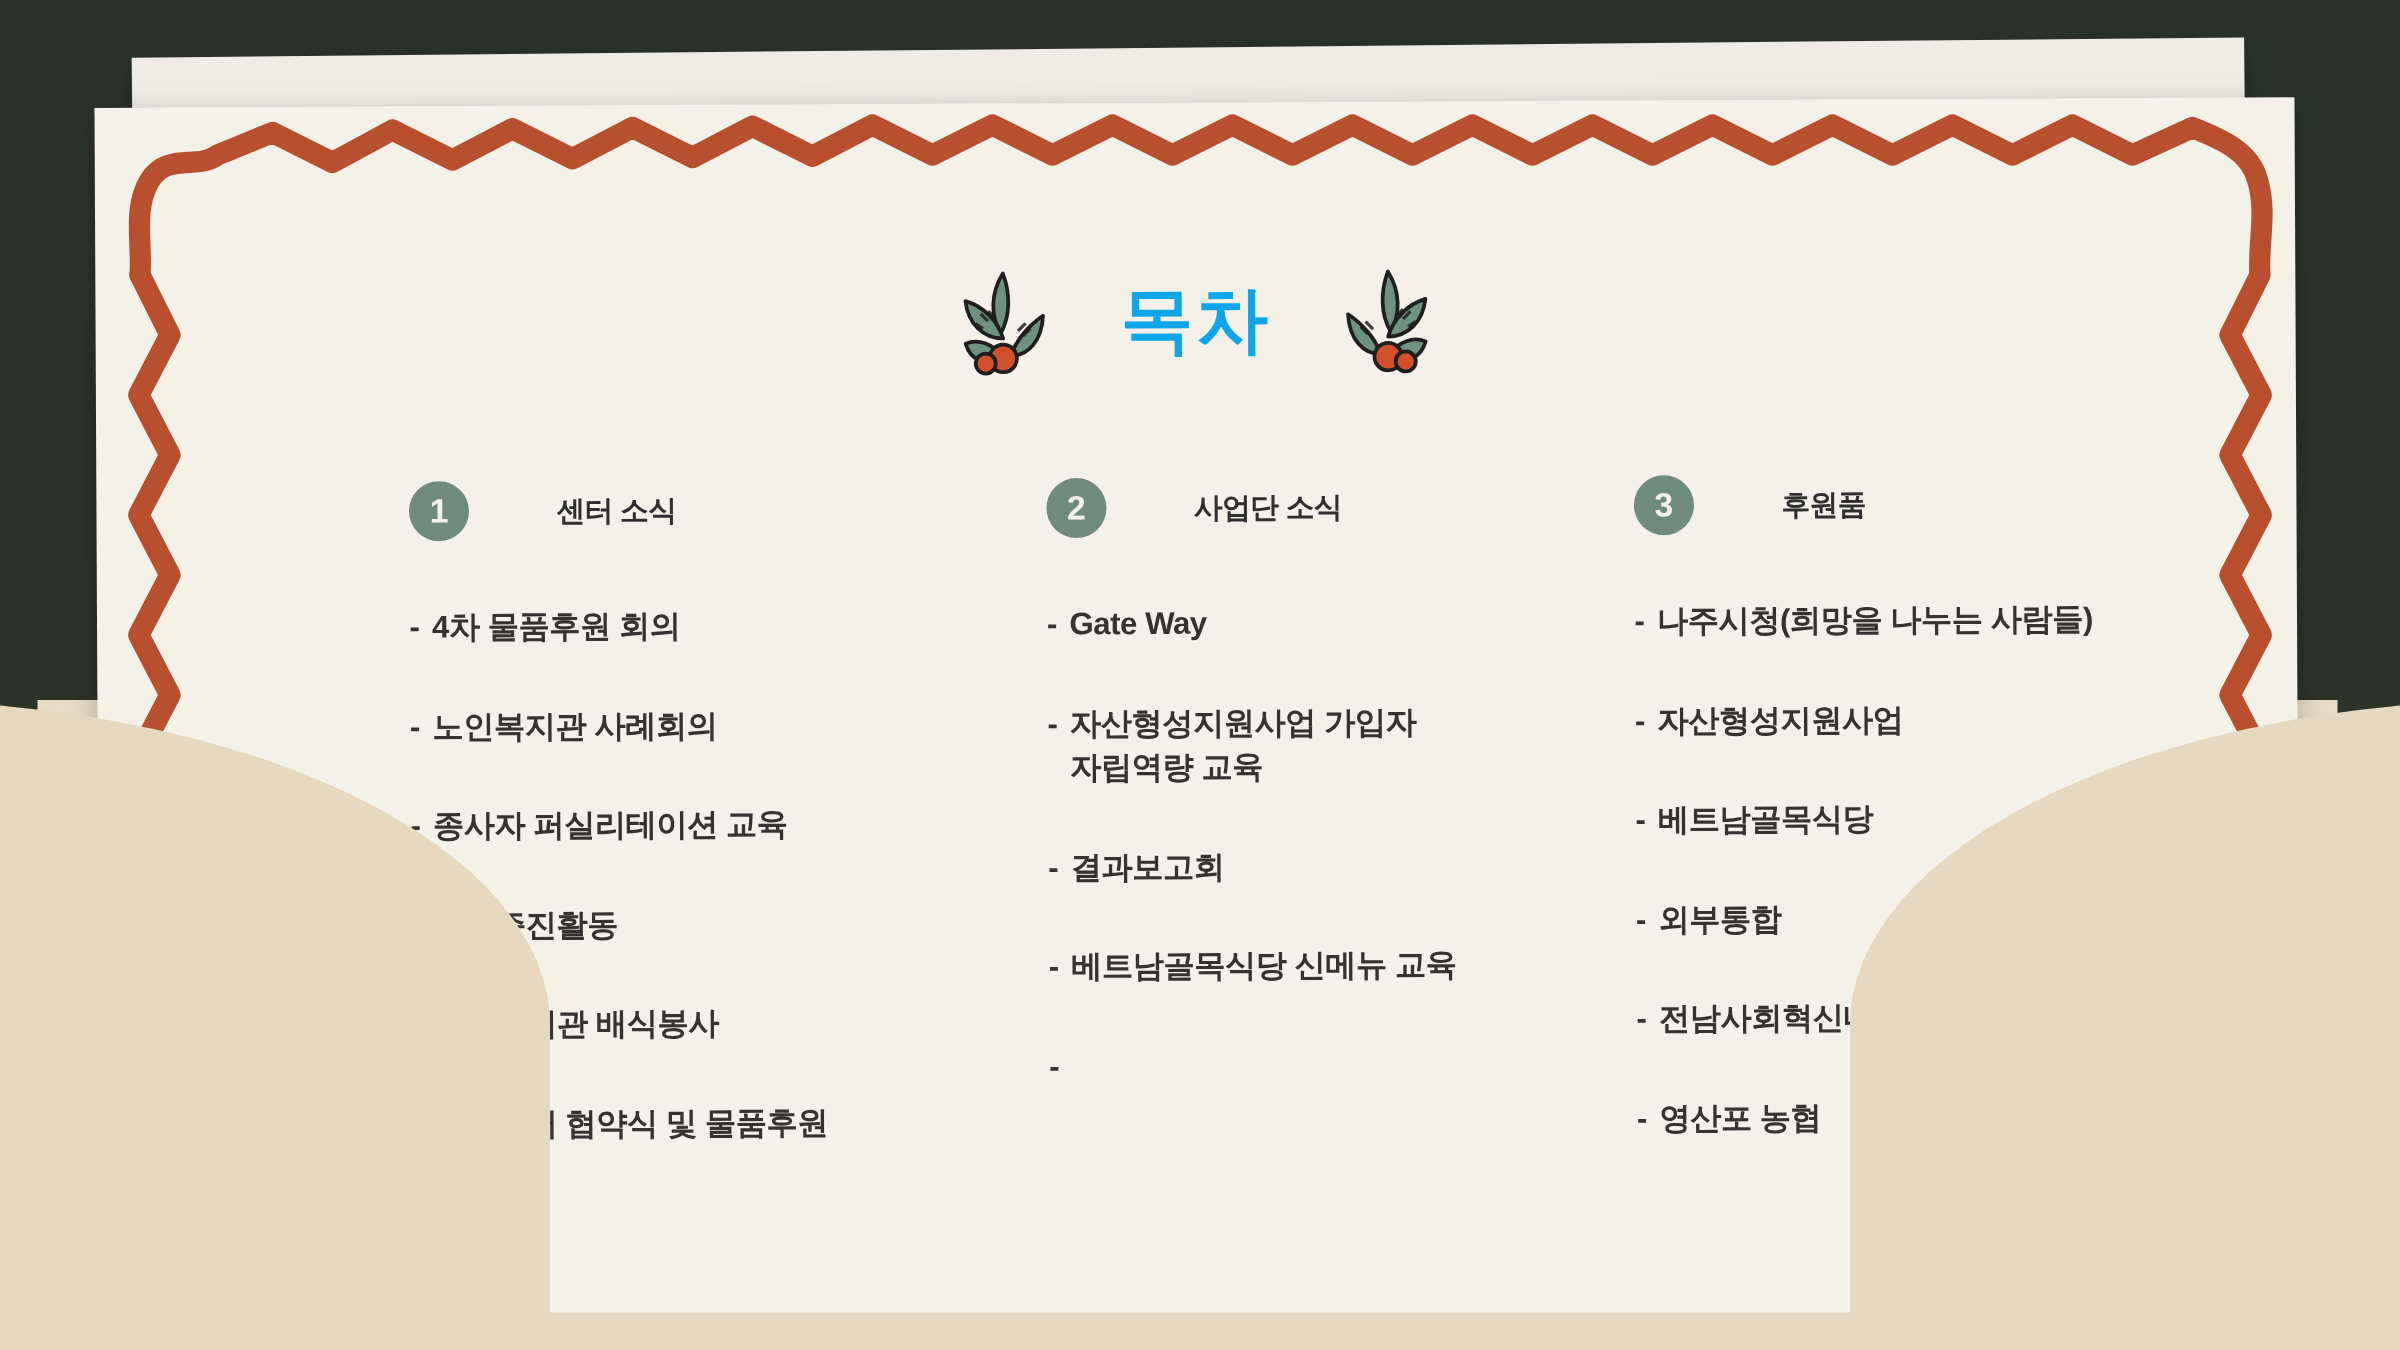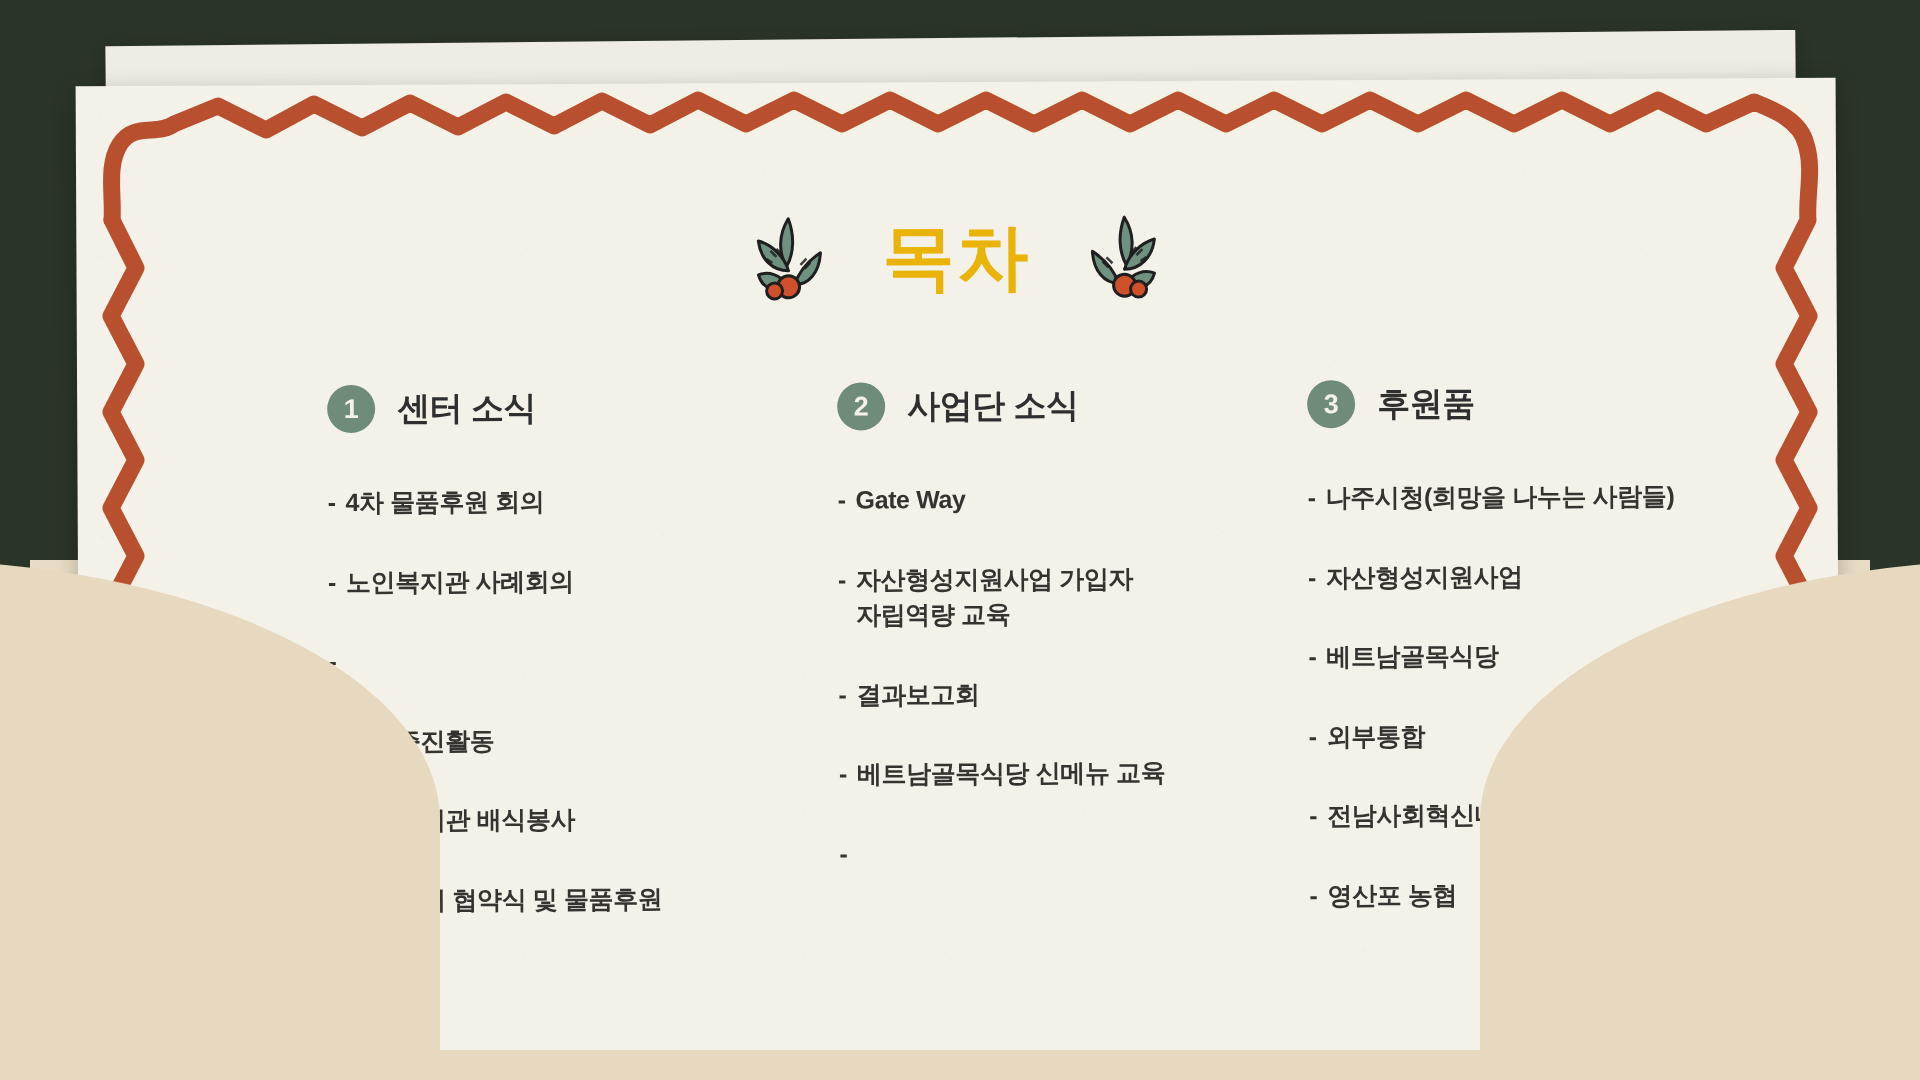--- a/index.html
+++ b/index.html
@@ -85,23 +85,23 @@
   }
 
   
   .title-row {
     position:absolute;
     left:0; top:130px; width:100%;
     display:flex; align-items:center; justify-content:center;
     gap:56px;
   }
   .title-text {
-    font-size:72px;
+    font-size:58px;
     font-weight:700;
-    color:#eab308;
+    color:#0ea5e9;
     letter-spacing:2px;
     line-height:1;
     font-family:"Liberation Sans", sans-serif;
   }
   .sprig { width:84px; height:90px; display:block; }
   .sprig.flip { transform:scaleX(-1); }
 
   
   .columns {
     position:absolute;
@@ -121,22 +121,23 @@
   .badge {
     width:48px; height:48px; border-radius:50%;
     background:#6f8b79;
     color:#f4f1e8;
     font-size:27px; font-weight:700;
     display:flex; align-items:center; justify-content:center;
     flex:0 0 auto;
     line-height:1;
   }
   .col-title {
-    font-size:33px; font-weight:700; color:#2f2f2f;
+    font-size:23px; font-weight:700; color:#2f2f2f;
     letter-spacing:-0.5px;
+    margin-left:48px;
   }
 
   .col-list { list-style:none; }
   .col-list li {
     font-size:25px;
     font-weight:700;
     color:#35322f;
     margin-bottom:44px;
     line-height:1.42;
     letter-spacing:-0.4px;
@@ -225,20 +226,21 @@
           <li>
               <span class="dash">-</span>
               <span class="txt">4차 물품후원 회의</span>
             </li>
           <li>
               <span class="dash">-</span>
               <span class="txt">노인복지관 사례회의</span>
             </li>
           <li>
               <span class="dash">-</span>
+              <span class="txt">종사자 퍼실리테이션 교육</span>
             </li>
           <li>
               <span class="dash">-</span>
               <span class="txt">체력증진활동</span>
             </li>
           <li>
               <span class="dash">-</span>
               <span class="txt">노인복지관 배식봉사</span>
             </li>
           <li>

